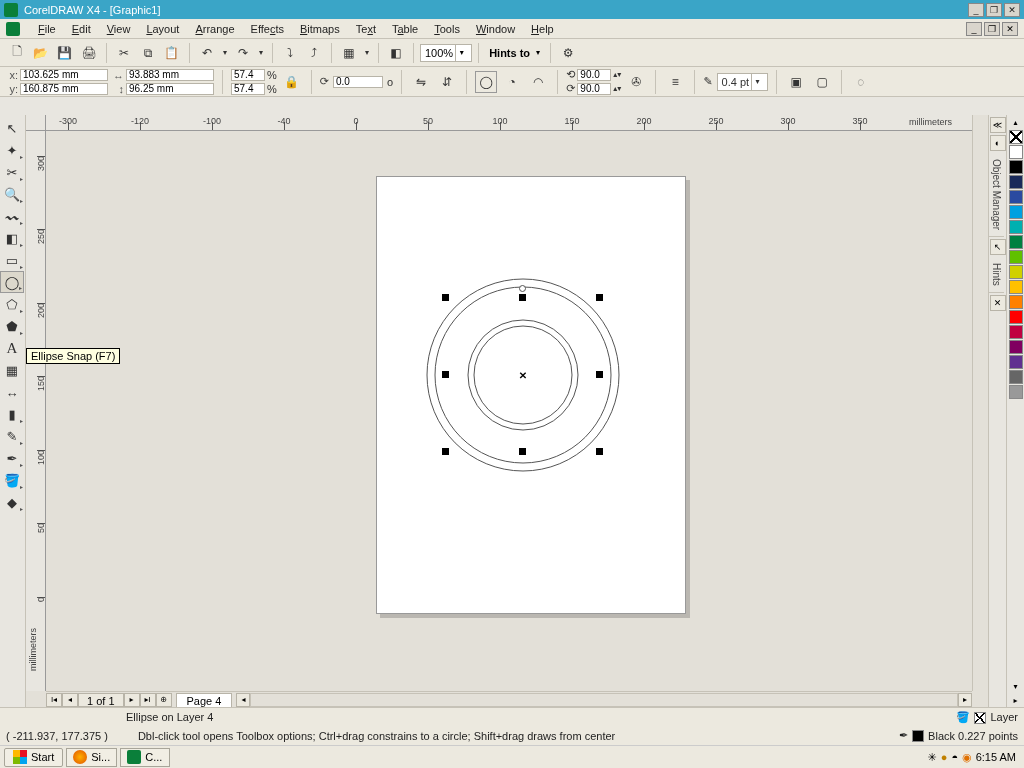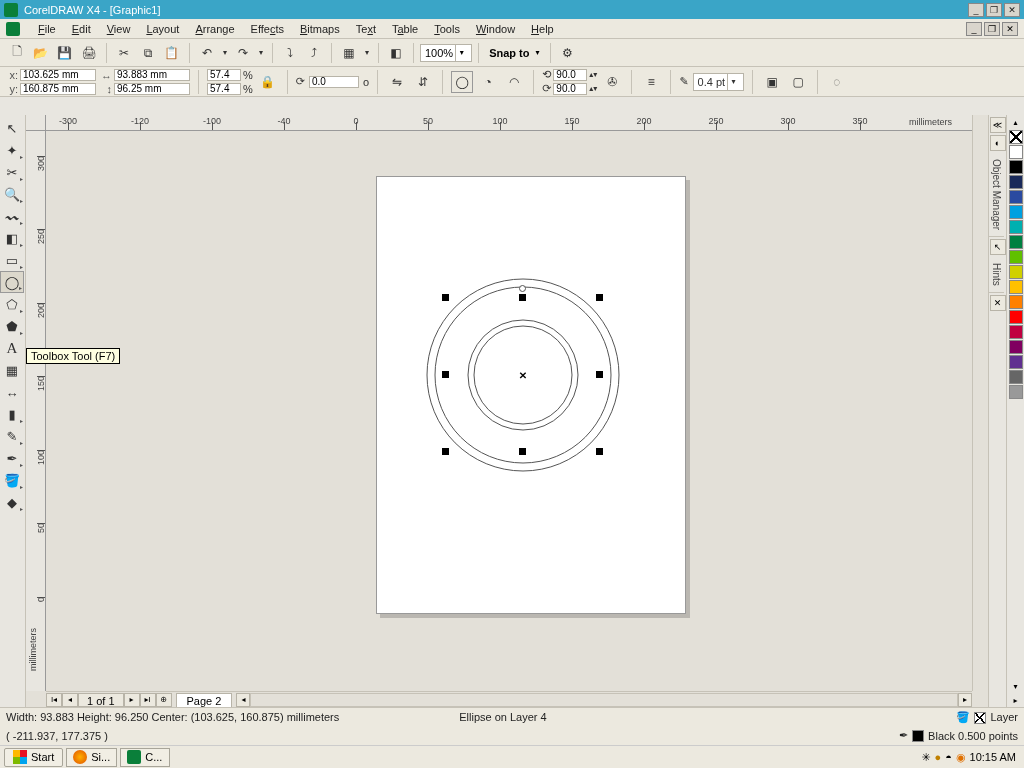--- a/index.html
+++ b/index.html
@@ -24,21 +24,21 @@
 .tb-btn { width: 22px; height: 22px; background: #ece9df; border: 1px solid transparent; display: flex; align-items: center; justify-content: center; font-size: 12px; color: #333; }
 .tb-sep { width: 1px; height: 20px; background: #c6c2b7; margin: 0 4px; }
 .tb-field { height: 18px; border: 1px solid #b8b4a8; background: #fff; padding: 0 4px; display: flex; align-items: center; justify-content: space-between; }
 .tb-dd { width: 12px; height: 16px; border-left: 1px solid #b8b4a8; display: flex; align-items: center; justify-content: center; font-size: 8px; margin-left: 2px; }
 
 
 .prop-bar { height: 30px; background: #ece9df; border-bottom: 1px solid #c6c2b7; display: flex; align-items: center; padding: 0 6px; gap: 4px; font-size: 10px; color: #333; }
 .prop-group { display: flex; flex-direction: column; gap: 1px; }
 .prop-row { display: flex; align-items: center; gap: 2px; height: 13px; }
 .prop-lbl { width: 12px; text-align: right; color: #555; }
-.prop-field { height: 12px; border: 1px solid #b8b4a8; background: #fff; width: 76px; font-size: 10px; padding: 0 2px; }
+.prop-field { height: 12px; border: 1px solid #b8b4a8; background: #fff; width: 88px; font-size: 10px; padding: 0 2px; }
 .small-field { width: 34px; }
 .prop-sep { width: 1px; height: 24px; background: #c6c2b7; margin: 0 4px; }
 
 
 .main { position: absolute; top: 115px; left: 0; right: 0; bottom: 61px; display: flex; }
 .toolbox { width: 26px; background: #e8e6e0; border-right: 1px solid #c6c2b7; display: flex; flex-direction: column; gap: 0; padding-top: 2px; }
 .tool { width: 24px; height: 22px; display: flex; align-items: center; justify-content: center; font-size: 13px; color: #333; position: relative; }
 .tool.active { background: #dcd8cc; border: 1px solid #999; }
 .tool .fly { position: absolute; bottom: 1px; right: 1px; font-size: 6px; color: #555; }
 
@@ -152,21 +152,21 @@
   <div class="tb-btn" style="width:10px;font-size:8px">▾</div>
   <div class="tb-sep"></div>
   <div class="tb-btn">◧</div>
   <div class="tb-sep"></div>
   <div class="tb-field">
     <span>100%</span>
     <span class="tb-dd">▾</span>
   </div>
   <div class="tb-sep"></div>
   <div class="tb-field" style="border:none;background:transparent">
-    <span style="font-weight:bold">Snap to</span>
+    <span style="font-weight:bold">Hints to</span>
     <span style="margin-left:6px;font-size:8px">▾</span>
   </div>
   <div class="tb-sep"></div>
   <div class="tb-btn">⚙</div>
 </div>
 
 <div class="prop-bar">
   <div class="prop-group">
     <div class="prop-row">
         <span class="prop-lbl">x:</span>
@@ -332,21 +332,21 @@
     <div class="vscroll"></div>
     <div class="hscroll-area">
       <div class="pg-nav">
         <div class="pg-btn">I◂</div>
         <div class="pg-btn">◂</div>
         <span class="pg-count">1 of 1</span>
         <div class="pg-btn">▸</div>
         <div class="pg-btn">▸I</div>
         <div class="pg-btn">⊕</div>
       </div>
-      <span class="pg-tab">Page 2</span>
+      <span class="pg-tab">Page 4</span>
       <div class="hscroll-bar">
         <div class="hscroll-btn">◂</div>
           <div class="hscroll-track"></div>
           <div class="hscroll-btn">▸</div>
       </div>
     </div>
   </div>
 
   <div class="right-dock">
     <div class="dock-btn">≪</div>
@@ -377,37 +377,37 @@
         <div class="swatch" style="background: rgb(128, 0, 96);"></div>
         <div class="swatch" style="background: rgb(96, 48, 144);"></div>
         <div class="swatch" style="background: rgb(102, 102, 102);"></div>
         <div class="swatch" style="background: rgb(153, 153, 153);"></div>
       </div>
     <div style="width:14px;height:14px;display:flex;align-items:center;justify-content:center;font-size:8px;margin-top:auto">▾</div>
     <div style="width:14px;height:14px;display:flex;align-items:center;justify-content:center;font-size:8px">▸</div>
   </div>
 </div>
 
-<div class="tooltip" style="left:26px; top:348px">Toolbox Tool (F7)</div>
+<div class="tooltip" style="left:26px; top:348px">Ellipse Snap (F7)</div>
 
 <div class="status1">
-  <span>Width: 93.883 Height: 96.250 Center: (103.625, 160.875)  millimeters</span>
   <span style="margin-left:120px">Ellipse on Layer 4</span>
   <div class="status-right">
     <span>🪣</span>
     <div class="swatch none" style="width:12px;height:12px"></div>
     <span>Layer</span>
   </div>
 </div>
 <div class="status2">
   <span>( -211.937, 177.375 )</span>
+  <span style="margin-left:30px">Dbl-click tool opens Toolbox options; Ctrl+drag constrains to a circle; Shift+drag draws from center</span>
   <div class="status-right">
     <span>✒</span>
     <div style="width:12px;height:12px;background:#000;border:1px solid #888"></div>
-    <span>Black  0.500 points</span>
+    <span>Black  0.227 points</span>
   </div>
 </div>
 
 <div class="taskbar">
   <div class="tb-start">
     <div class="flag"></div>
     <span>Start</span>
   </div>
   <div class="tb-task">
     <div style="width:14px;height:14px;border-radius:50%;background:radial-gradient(#ffb000,#e05000)"></div>
@@ -415,15 +415,15 @@
   </div>
   <div class="tb-task">
     <div style="width:14px;height:14px;background:#0a7f3a;border-radius:2px"></div>
     <span>C...</span>
   </div>
   <div class="tray">
     <span>✳</span>
     <span style="color:#c08000">●</span>
     <span>◓</span>
     <span style="color:#e07000">◉</span>
-    <span>10:15 AM</span>
+    <span>6:15 AM</span>
   </div>
 </div>
 
 </body></html>

